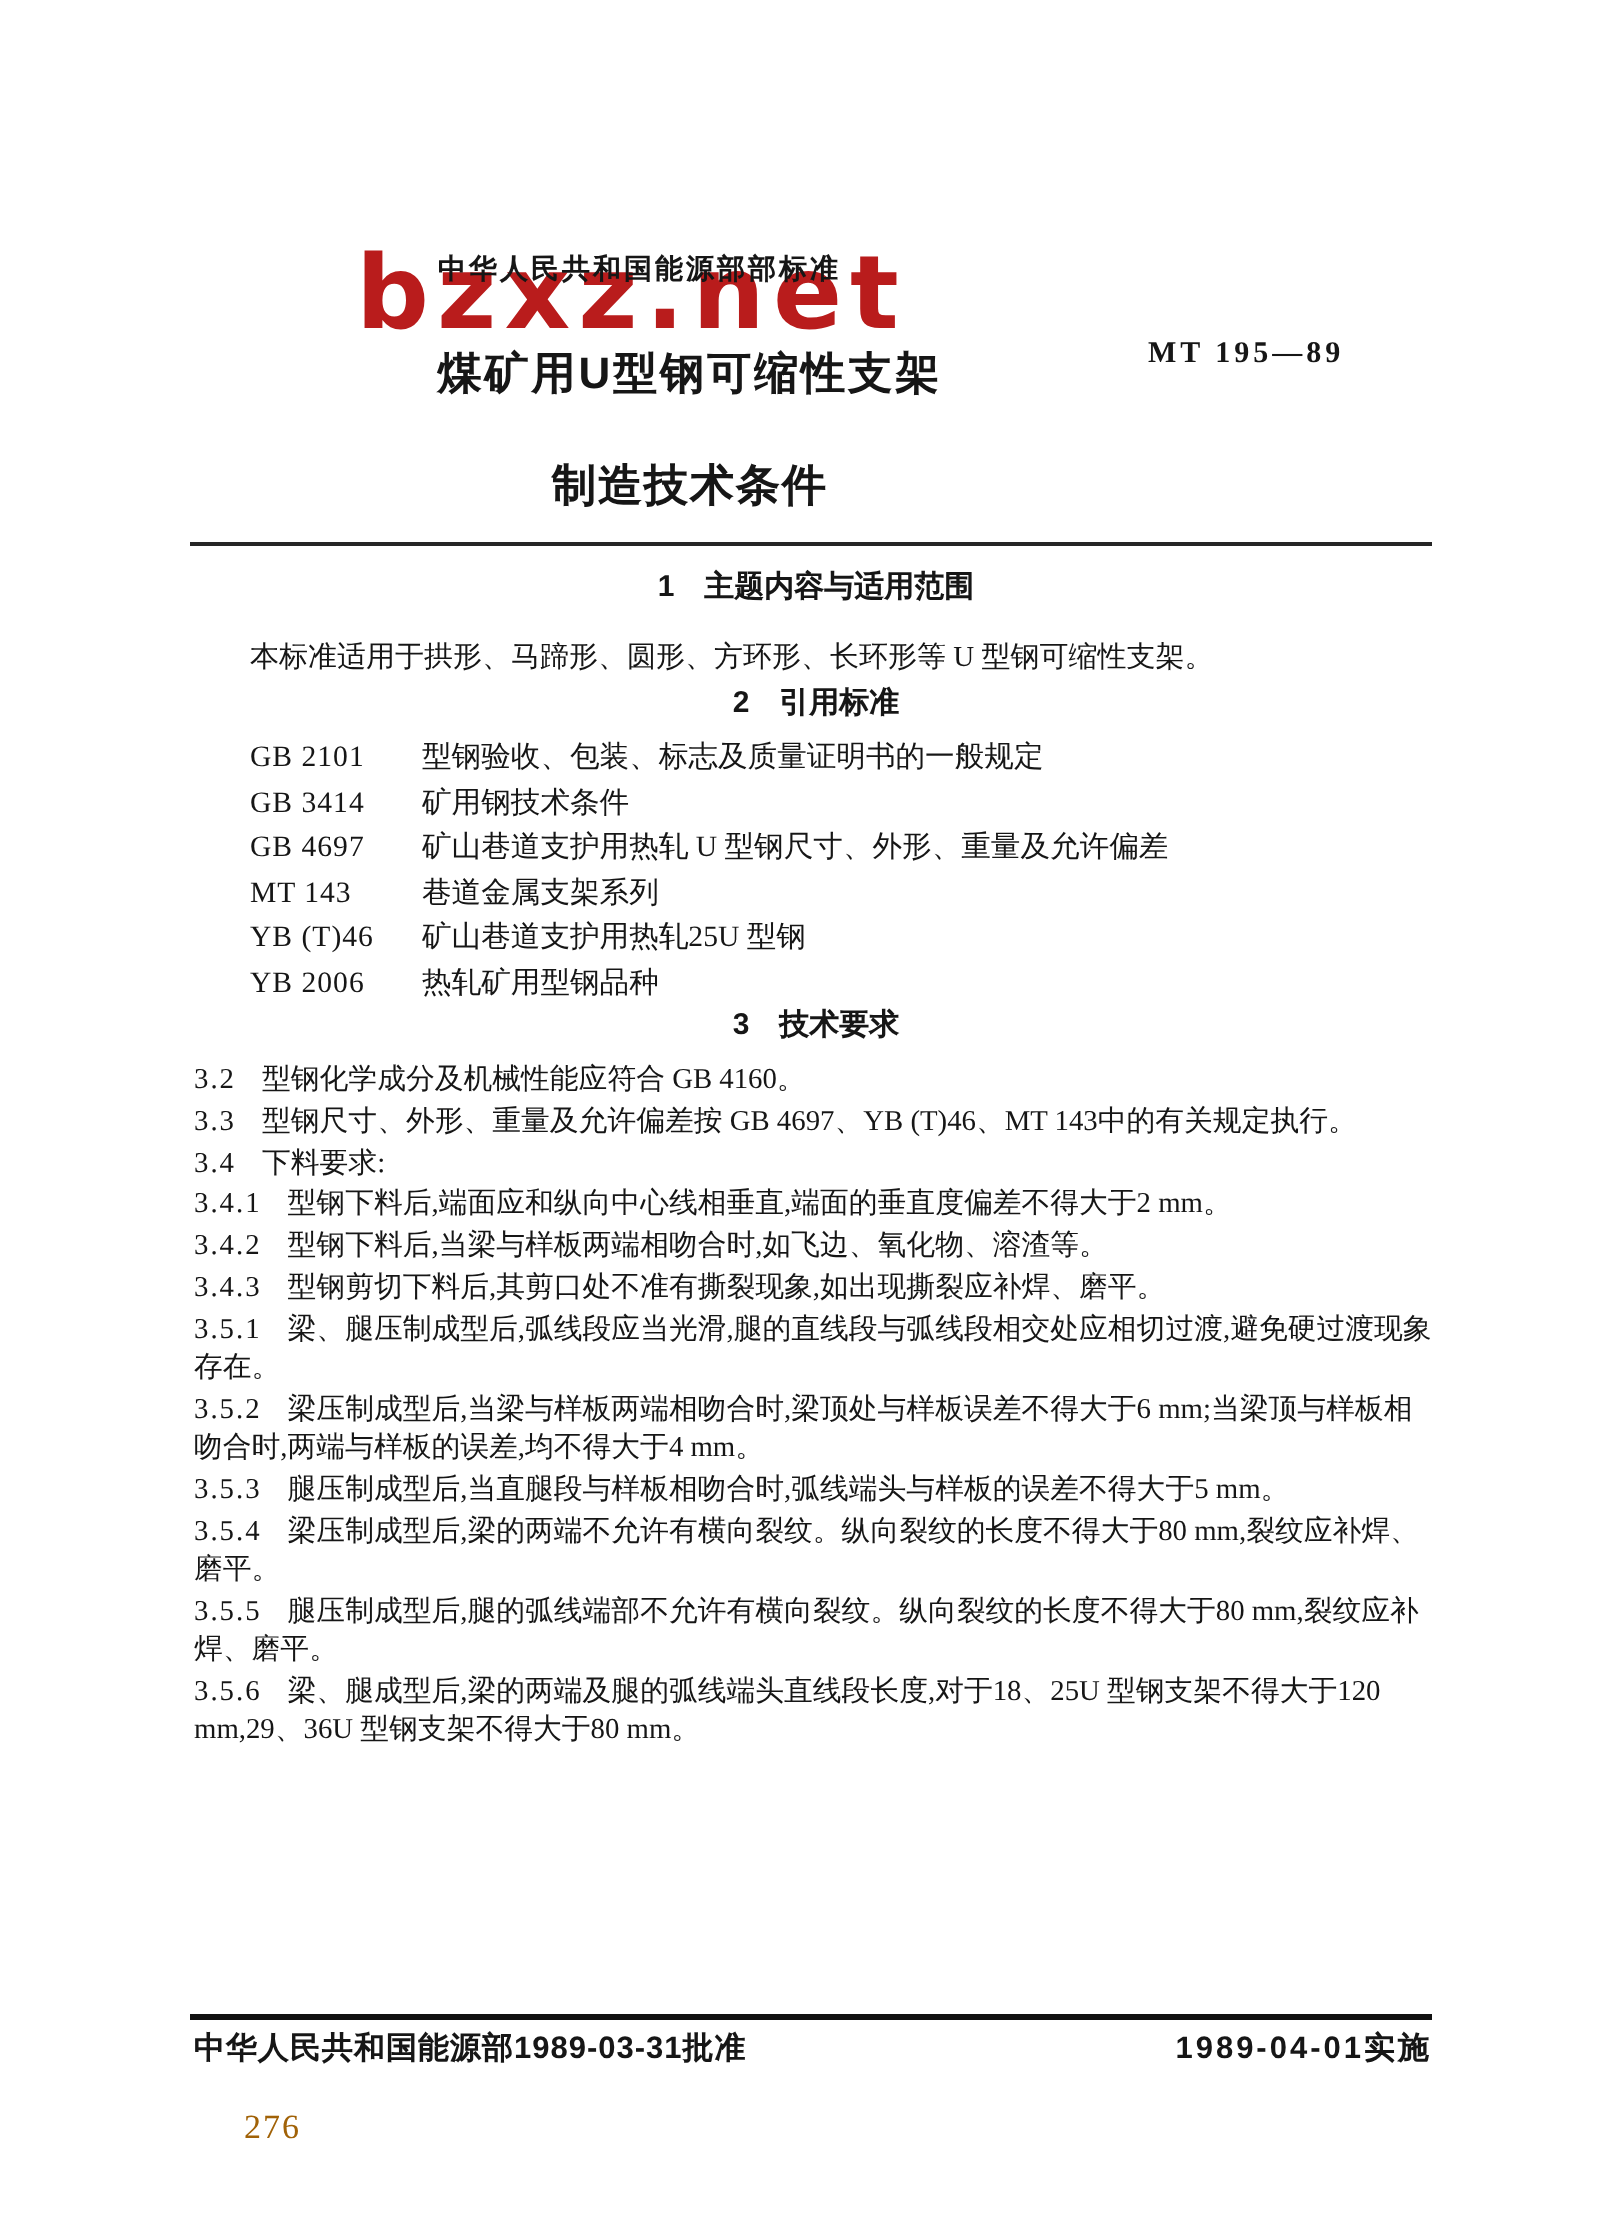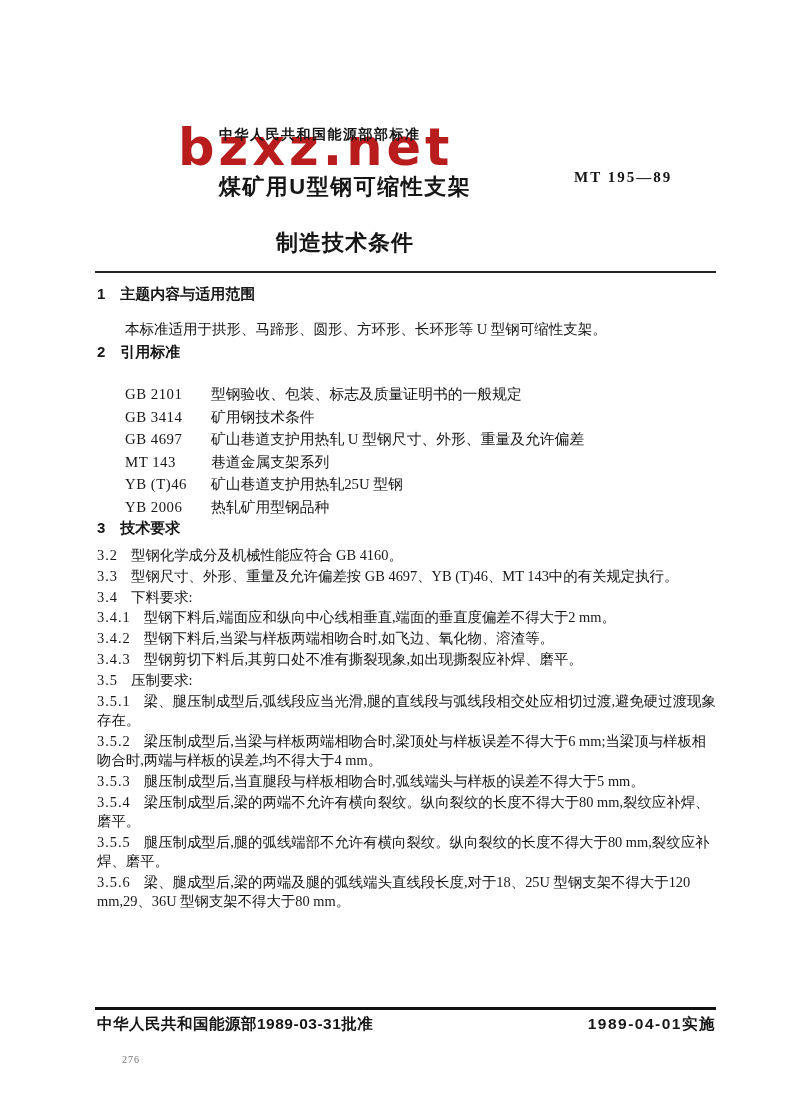--- a/index.html
+++ b/index.html
@@ -66,33 +66,34 @@
     width: 622px;
     z-index: 1;
     font-size: 14.5px;
   }
   h2.sec {
     margin: 0;
     font-family: "Liberation Sans", sans-serif;
     font-weight: bold;
     font-size: 15px;
     line-height: 20px;
+    text-align: center;
   }
   .sec1-h { margin-top: 4px; }
   .sec2-h { margin-top: 16px; }
   .sec3-h { margin-top: 7px; }
   .sec-num { margin-right: 14px; letter-spacing: 1px; }
   .paras { margin-top: 12px; }
   .para {
     margin: 0;
     line-height: 26px;
     text-indent: 28px;
     font-size: 14.5px;
   }
-  .refs { margin-top: 21px; padding-left: 28px; line-height: 22.5px; font-size: 14.8px; font-family: Liberation Serif, serif; }
+  .refs { margin-top: 6px; padding-left: 28px; line-height: 22.5px; font-size: 14.8px; font-family: Liberation Serif, serif; }
   .ref-row { white-space: nowrap; }
   .ref-code { display: inline-block; min-width: 86px; letter-spacing: 0.5px; }
   .items { margin-top: 8px; }
   .item {
     margin: 0 0 1.5px 0;
     line-height: 19.3px;
     font-size: 14.4px;
   }
   .item .num { margin-right: 13px; letter-spacing: 1px; white-space: nowrap; }
   .foot-left {
@@ -113,22 +114,22 @@
     font-family: "Liberation Sans", sans-serif;
     font-weight: bold;
     font-size: 15.5px;
     letter-spacing: 1.5px;
   }
   .pageno {
     position: absolute;
     left: 122px;
     top: 1054px;
     z-index: 1;
-    font-size: 10px;
-    color: #737373;
+    font-size: 17px;
+    color: #a16207;
     letter-spacing: 1px;
   }
 </style>
 </head>
 <body>
 
 <div class="page">
 
   <div class="watermark">bzxz.net</div>
 
@@ -163,21 +164,20 @@
 
     <h2 class="sec sec3-h"><span class="sec-num">3</span><span>技术要求</span></h2>
 
     <div class="items">
       <p class="item"><span class="num">3.2</span><span>型钢化学成分及机械性能应符合 GB 4160。</span></p>
       <p class="item"><span class="num">3.3</span><span>型钢尺寸、外形、重量及允许偏差按 GB 4697、YB (T)46、MT 143中的有关规定执行。</span></p>
       <p class="item"><span class="num">3.4</span><span>下料要求:</span></p>
       <p class="item"><span class="num">3.4.1</span><span>型钢下料后,端面应和纵向中心线相垂直,端面的垂直度偏差不得大于2 mm。</span></p>
       <p class="item"><span class="num">3.4.2</span><span>型钢下料后,当梁与样板两端相吻合时,如飞边、氧化物、溶渣等。</span></p>
       <p class="item"><span class="num">3.4.3</span><span>型钢剪切下料后,其剪口处不准有撕裂现象,如出现撕裂应补焊、磨平。</span></p>
-      <p class="item"><span class="num">3.5</span><span>压制要求:</span></p>
       <p class="item"><span class="num">3.5.1</span><span>梁、腿压制成型后,弧线段应当光滑,腿的直线段与弧线段相交处应相切过渡,避免硬过渡现象存在。</span></p>
       <p class="item"><span class="num">3.5.2</span><span>梁压制成型后,当梁与样板两端相吻合时,梁顶处与样板误差不得大于6 mm;当梁顶与样板相吻合时,两端与样板的误差,均不得大于4 mm。</span></p>
       <p class="item"><span class="num">3.5.3</span><span>腿压制成型后,当直腿段与样板相吻合时,弧线端头与样板的误差不得大于5 mm。</span></p>
       <p class="item"><span class="num">3.5.4</span><span>梁压制成型后,梁的两端不允许有横向裂纹。纵向裂纹的长度不得大于80 mm,裂纹应补焊、磨平。</span></p>
       <p class="item"><span class="num">3.5.5</span><span>腿压制成型后,腿的弧线端部不允许有横向裂纹。纵向裂纹的长度不得大于80 mm,裂纹应补焊、磨平。</span></p>
       <p class="item"><span class="num">3.5.6</span><span>梁、腿成型后,梁的两端及腿的弧线端头直线段长度,对于18、25U 型钢支架不得大于120 mm,29、36U 型钢支架不得大于80 mm。</span></p>
     </div>
 
   </div>
 

